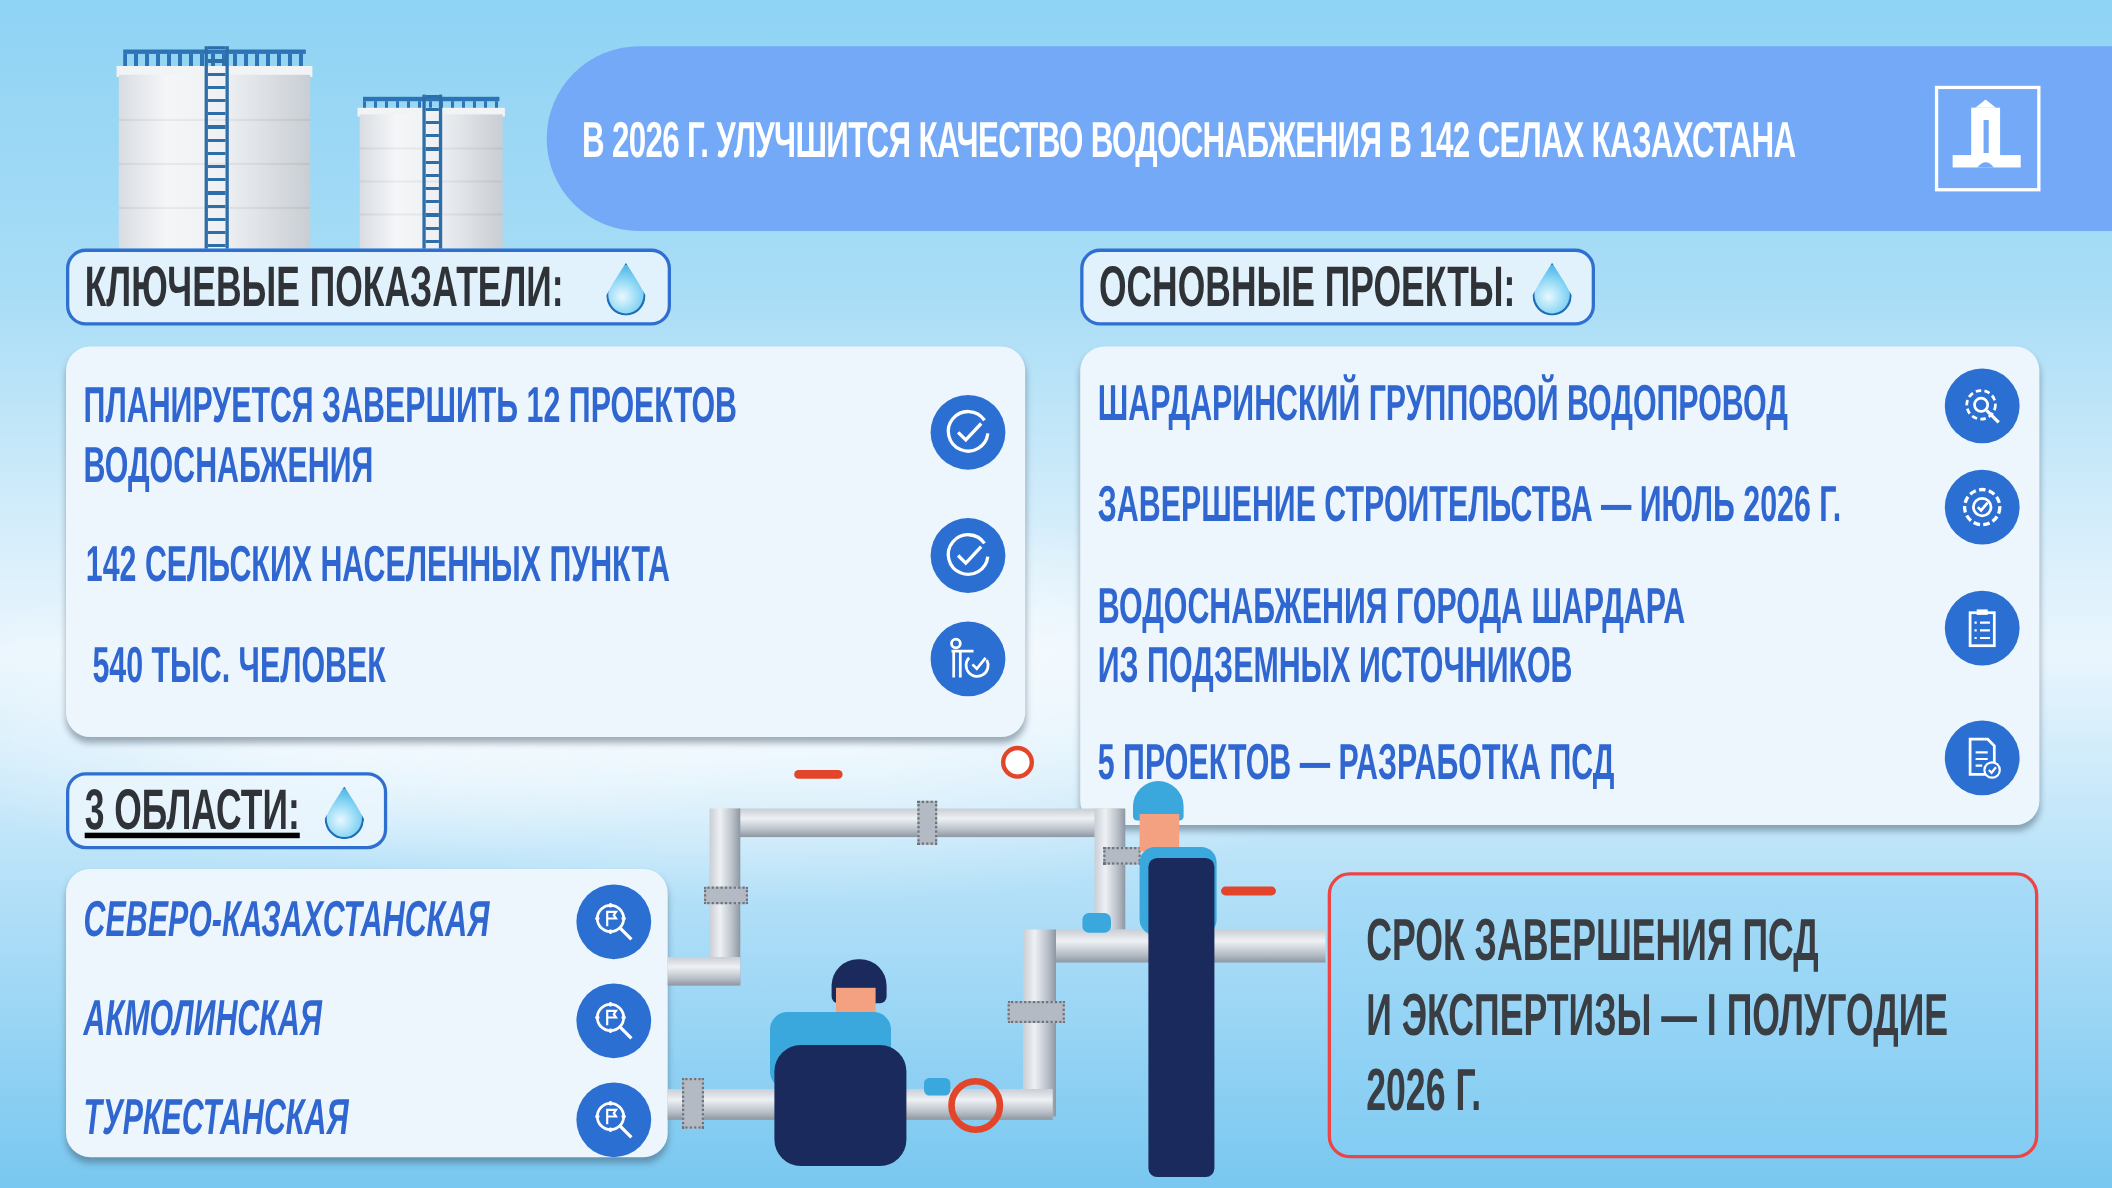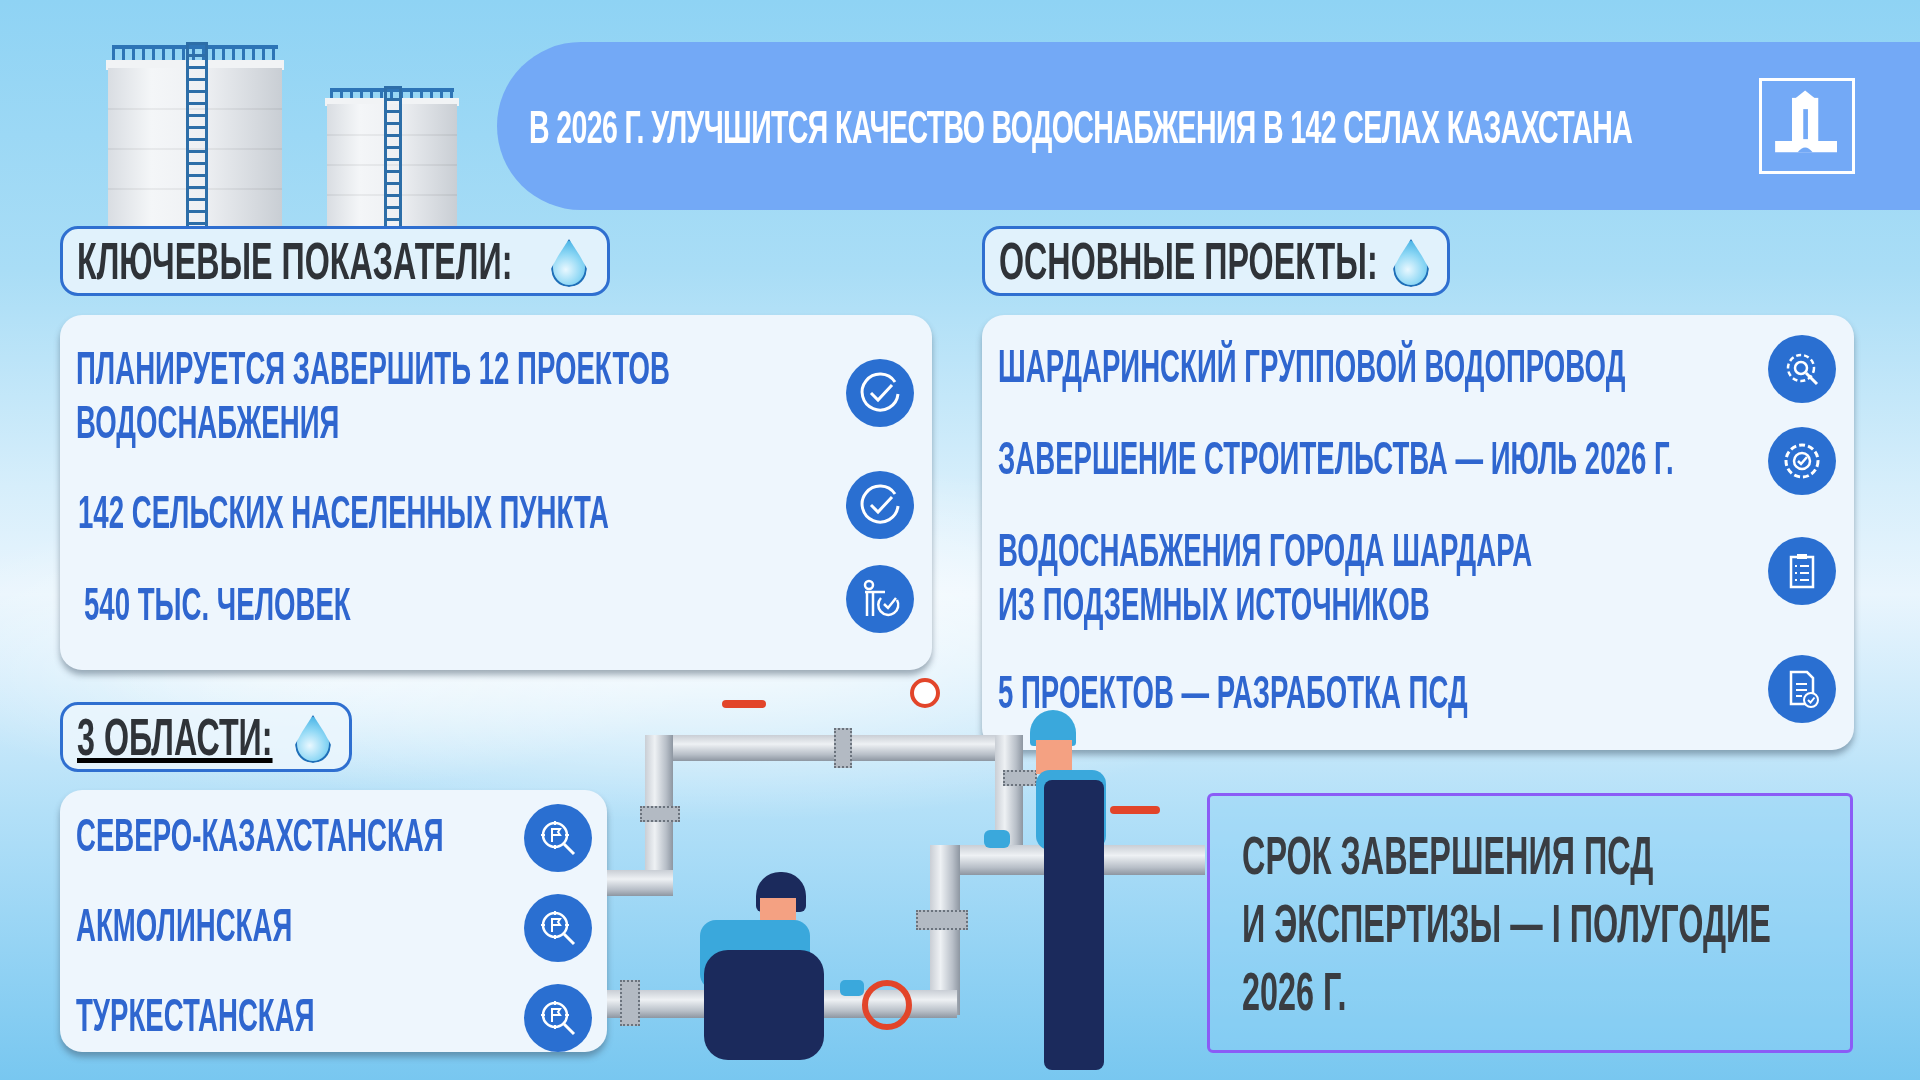--- a/index.html
+++ b/index.html
@@ -69,21 +69,21 @@
   .item-text { position: absolute; color: #2f66cf; font-size: 46px; transform: scaleX(0.6); }
   .icon-circle {
     position: absolute; width: 68px; height: 68px; border-radius: 50%;
     background: #2a6fd1; display: flex; align-items: center; justify-content: center;
   }
   .icon-circle svg { width: 46px; height: 46px; }
 
   
   .deadline {
     position: absolute; left: 1207px; top: 793px; width: 646px; height: 260px;
-    border: 3px solid #8b5cf6; border-radius: 6px;
+    border: 3px solid #ef4444; border-radius: 20px;
     background: rgba(140,210,245,0.35);
   }
   .deadline-line { position: absolute; left: 32px; color: #3a3d42; font-size: 54px; transform: scaleX(0.6); }
 
   
   .pipe { position: absolute; background: linear-gradient(180deg, #c9ced5 0%, #eef1f4 35%, #b8bfc8 75%, #8d96a1 100%); }
   .pipe-v { position: absolute; background: linear-gradient(90deg, #c9ced5 0%, #eef1f4 35%, #b8bfc8 75%, #8d96a1 100%); }
   .flange { position: absolute; background: #b3bac3; border: 2px dotted #6b737d; }
 </style>
 </head>
@@ -201,21 +201,21 @@
         <path d="M29 34 L31.5 36.5 L35.5 31.5" stroke="#fff" stroke-width="2" fill="none"></path>
       </svg>
   </div>
 </div>
 
 <div class="pill" style="left:60px; top:702px; width:292px;text-decoration:underline;">
   <span class="pill-label condensed">3 ОБЛАСТИ:</span>
   <div class="drop" style="left:232px;"></div>
 </div>
 
-<div class="card" style="left:60px; top:790px; width:547px; height:262px;">
+<div class="card" style="left:60px; top:790px; width:547px; height:262px;font-style:italic;">
   <span class="item-text condensed" style="left:16px; top:18px;">СЕВЕРО-КАЗАХСТАНСКАЯ</span>
   <div class="icon-circle" style="left:464px; top:14px;">
     <svg viewBox="0 0 46 46">
         <circle cx="20" cy="20" r="12" fill="none" stroke="#fff" stroke-width="2.5"></circle>
         <path d="M20 6 V10 M20 30 V34 M6 20 H10 M30 20 H34" stroke="#fff" stroke-width="2"></path>
         <path d="M17 27 V14 H25 L23 17 L25 20 H17" stroke="#fff" stroke-width="2" fill="none"></path>
         <path d="M29 29 L39 39" stroke="#fff" stroke-width="3"></path>
       </svg>
   </div>
 

